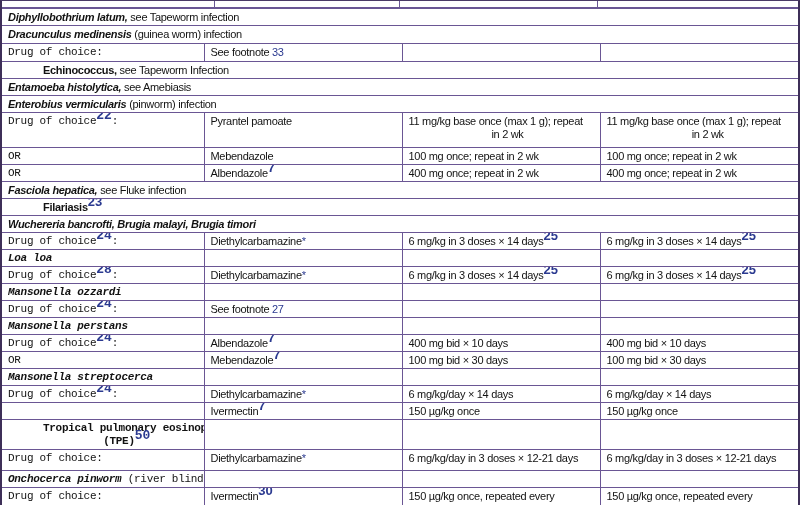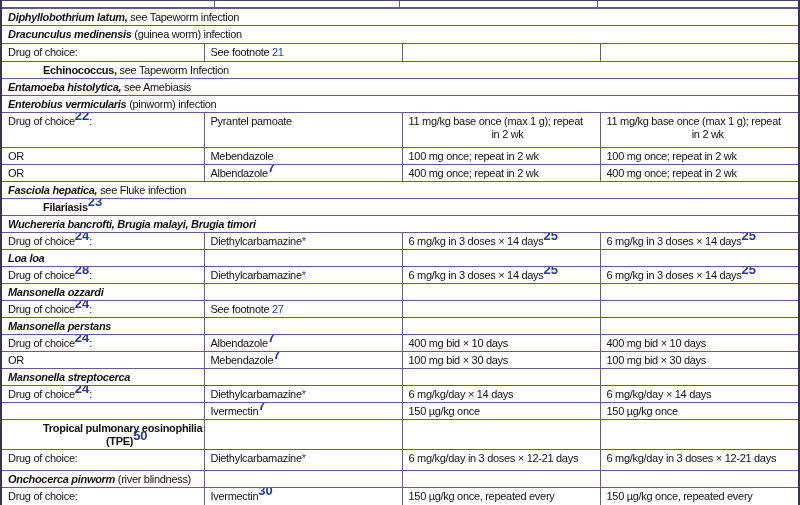--- a/index.html
+++ b/index.html
@@ -17,21 +17,21 @@
   .top-edge { position:relative; height:6px; border-bottom:1px solid #6a5694; }
   .top-edge .vdiv { position:absolute; top:0; bottom:0; width:1px; background:#6a5694; }
   .top-edge .v1 { left:212px; } .top-edge .v2 { left:397px; } .top-edge .v3 { left:595px; }
 
   table.drug { border-collapse:collapse; table-layout:fixed; width:796px; }
   table.drug td {
     border:1px solid #6a5694; vertical-align:top; padding:2px 4px 1px 6px;
     overflow:hidden; white-space:nowrap;
   }
   table.drug tr.span-row td { border-left:none; border-right:none; }
-  table.drug td.c0 { border-left:none; }
+  table.drug td.c0 { border-left:none;font-family:Liberation Mono, monospace; }
   table.drug td.c3 { border-right:none; }
   .line { white-space:nowrap; line-height:13px; }
   .line.ind { padding-left:11px;text-align:center; }
   .seg-r  { font-weight:400; font-style:normal; }
   .seg-b  { font-weight:700; font-style:normal;padding-left:35px; }
   .seg-bi { font-weight:700; font-style:italic; }
   .seg-blue { color:#2b3a90; font-weight:400; }
   sup.seg-sup {
     color:#2b3a90; font-weight:700; font-size:13px; line-height:0;
     vertical-align:super; letter-spacing:0;
@@ -63,21 +63,21 @@
           <tr class="span-row" style="height: 18px;">
             <td colspan="4">
               <div class="line"><span class="seg-bi">Dracunculus medinensis</span><span class="seg-r"> (guinea worm) infection</span></div>
             </td>
           </tr>
           <tr style="height: 18px;">
             <td class="c0">
               <div class="line"><span class="seg-r">Drug of choice:</span></div>
             </td>
             <td class="c1">
-              <div class="line"><span class="seg-r">See footnote </span><span class="seg-blue">21</span></div>
+              <div class="line"><span class="seg-r">See footnote </span><span class="seg-blue">33</span></div>
             </td>
             <td class="c2"></td>
             <td class="c3"></td>
           </tr>
           <tr class="span-row" style="height: 17px;">
             <td colspan="4">
               <div class="line"><span class="seg-b">Echinococcus,</span><span class="seg-r"> see Tapeworm Infection</span></div>
             </td>
           </tr>
           <tr class="span-row" style="height: 17px;">

